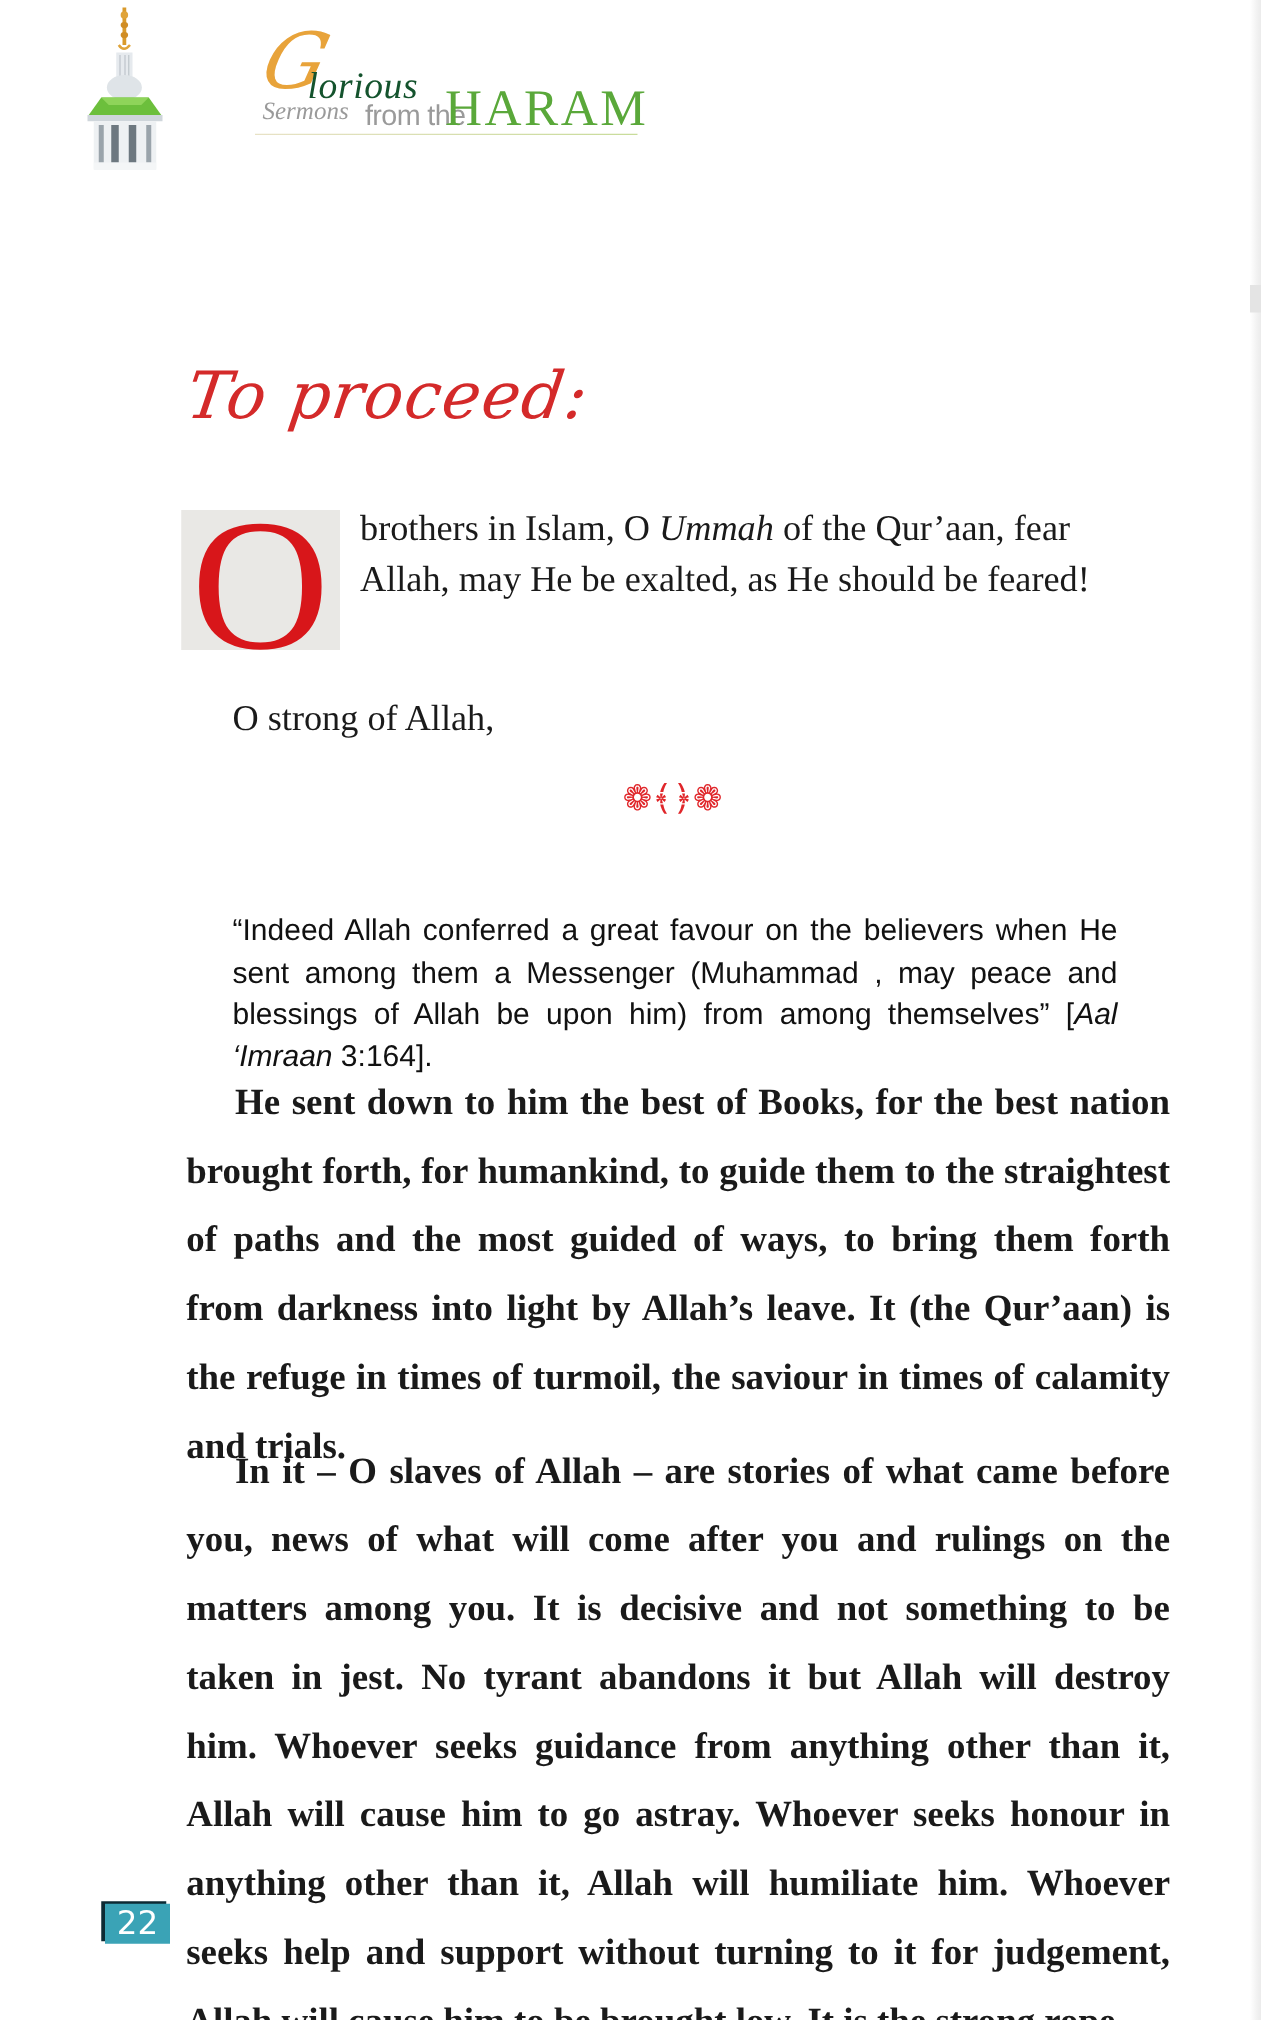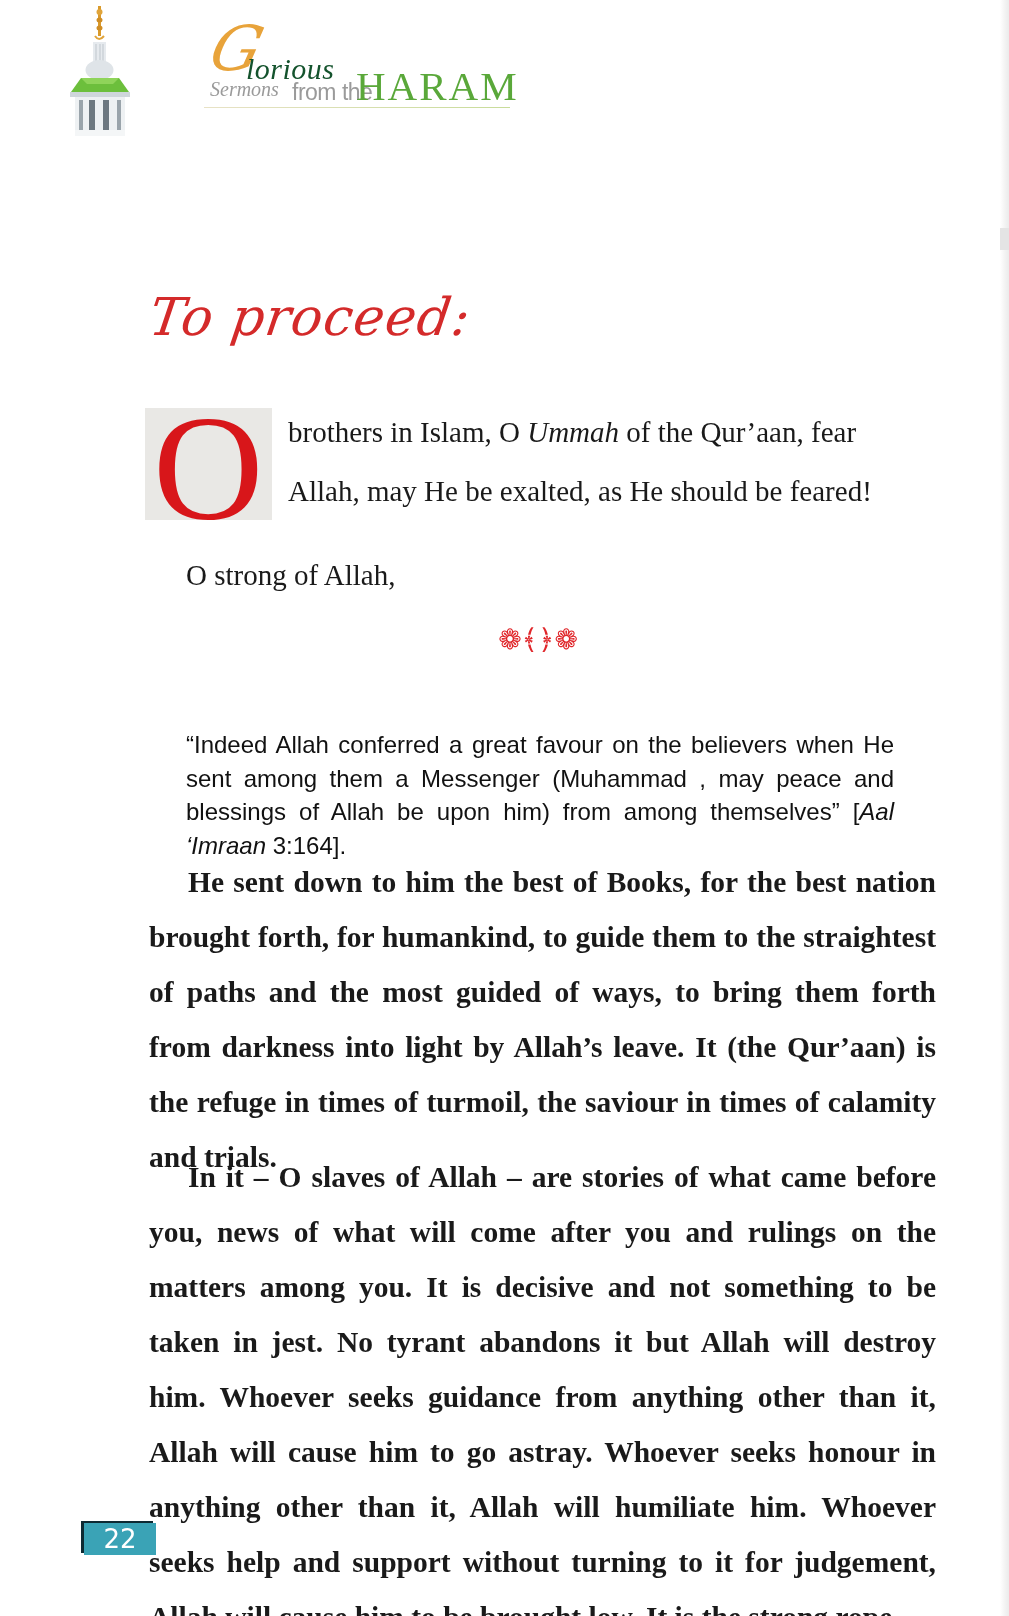--- a/index.html
+++ b/index.html
@@ -69,21 +69,21 @@
     display: flex; align-items: center; justify-content: center;
     overflow: hidden;
   }
   .dropcap-letter {
     font-family: "Liberation Serif", serif;
     font-size: 150px; line-height: 1; color: #d8161a;
     transform: scaleX(1.02) translateY(4px);
   }
   .intro {
     position: absolute; left: 288px; top: 403px; width: 610px;
-    font-size: 29px; line-height: 59px; color: #1a1a1a;
+    font-size: 29px; line-height: 41px; color: #1a1a1a;
   }
   .intro em { font-style: italic; }
 
   .slaves {
     position: absolute; left: 186px; top: 555px;
     font-size: 29px; line-height: 41px;
   }
 
   
   .verse {
@@ -109,21 +109,21 @@
   .body {
     position: absolute; left: 147px; width: 787px;
     font-size: 29.5px; line-height: 55px; text-align: justify; color: #1a1a1a;
     text-indent: 39px; margin: 2px; font-weight: bold;
   }
   .p1 { top: 853px; }
   .p2 { top: 1148px; }
 
   
   .page-num {
-    position: absolute; left: 84px; top: 1523px; width: 72px; height: 32px;
+    position: absolute; left: 84px; top: 1523px; width: 52px; height: 32px;
     background: #3aa3b6;
     box-shadow: -3px -2px 0 #0d2a33;
     color: #ffffff; font-family: "DejaVu Sans", sans-serif;
     font-size: 26px; line-height: 32px; text-align: center;
   }
 </style>
 </head>
 <body>
 
 <div class="page-edge"></div>

